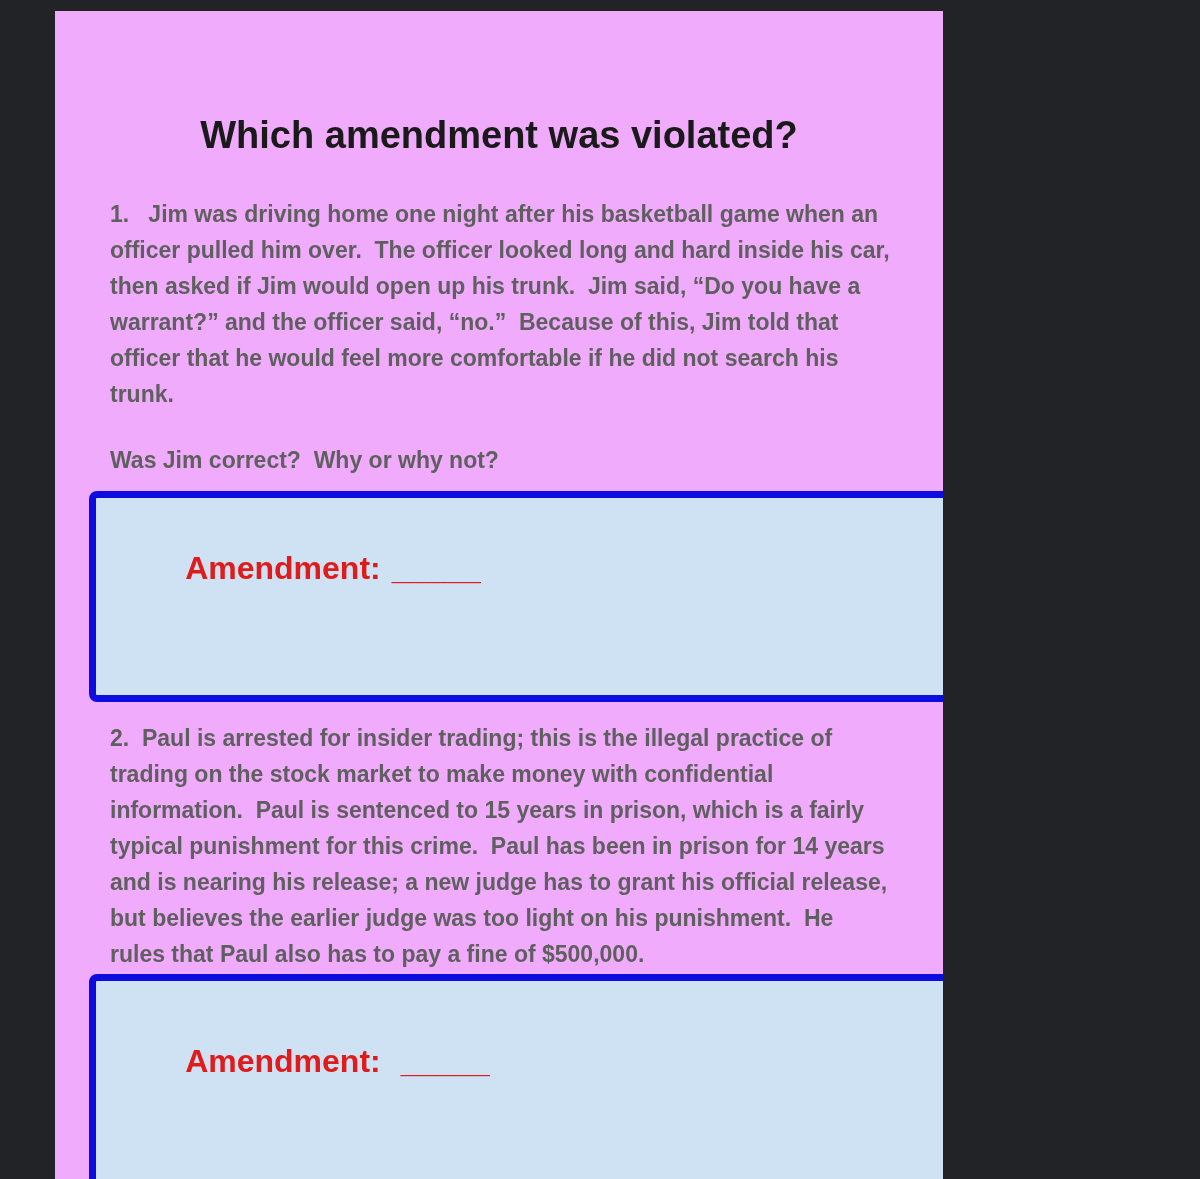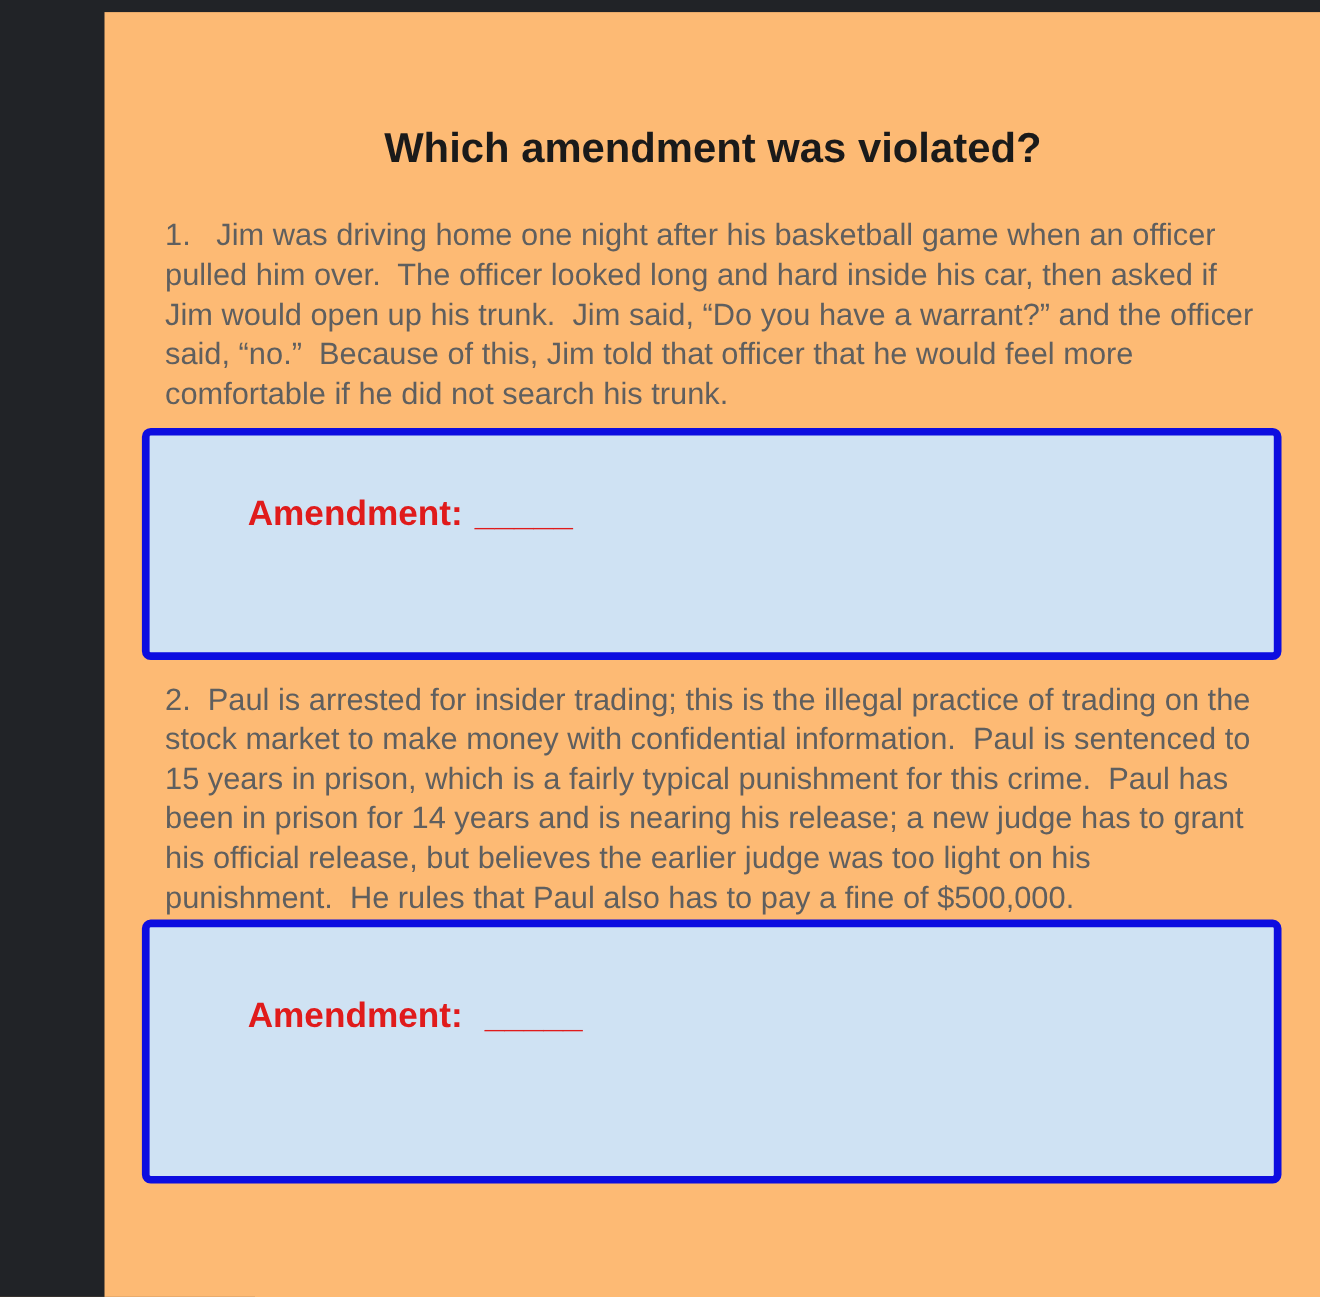--- a/index.html
+++ b/index.html
@@ -7,41 +7,40 @@
   body {
     background: #212327;
     font-family: "Liberation Sans", sans-serif;
     overflow: hidden;
     position: relative;
   }
   .page {
     position: absolute;
     left: 55px;
     top: 11px;
-    width: 1106px;
+    width: 888px;
     height: 1168px;
-    background: #fdba74;
+    background: #f0abfc;
     overflow: hidden;
-    margin-left: 40px;
   }
   .title {
     margin-top: 102px;
     text-align: center;
     font-size: 38px;
     line-height: 44px;
     font-weight: bold;
     color: #1a1a1a;
     white-space: pre-wrap;
   }
   .para {
     margin-left: 55px;
     margin-right: 50px;
-    font-size: 28px;
+    font-size: 23px;
     line-height: 36px;
-    font-weight: normal;
+    font-weight: bold;
     color: #5f5f5f;
     white-space: pre-wrap;
   }
   .q1-scenario { margin-top: 39px; }
   .q1-prompt   { margin-top: 30px; }
   .q2-scenario { margin-top: 18px; }
   .q2-prompt   { margin-top: 30px; }
   .answer-box {
     margin-left: 34px;
     width: 1036px;
@@ -66,20 +65,21 @@
 </head>
 <body>
 
 <div class="viewer">
   <div class="page">
 
     <h1 class="title">Which amendment was violated?</h1>
 
     <p class="para q1-scenario">1.   Jim was driving home one night after his basketball game when an officer pulled him over.  The officer looked long and hard inside his car, then asked if Jim would open up his trunk.  Jim said, “Do you have a warrant?” and the officer said, “no.”  Because of this, Jim told that officer that he would feel more comfortable if he did not search his trunk.</p>
 
+    <p class="para q1-prompt">Was Jim correct?  Why or why not?</p>
 
     <div class="answer-box box1">
       <div class="answer-label">
         <span>Amendment:</span><span class="blank">_____</span>
       </div>
     </div>
 
     <p class="para q2-scenario">2.  Paul is arrested for insider trading; this is the illegal practice of trading on the stock market to make money with confidential information.  Paul is sentenced to 15 years in prison, which is a fairly typical punishment for this crime.  Paul has been in prison for 14 years and is nearing his release; a new judge has to grant his official release, but believes the earlier judge was too light on his punishment.  He rules that Paul also has to pay a fine of $500,000.</p>
 
 

